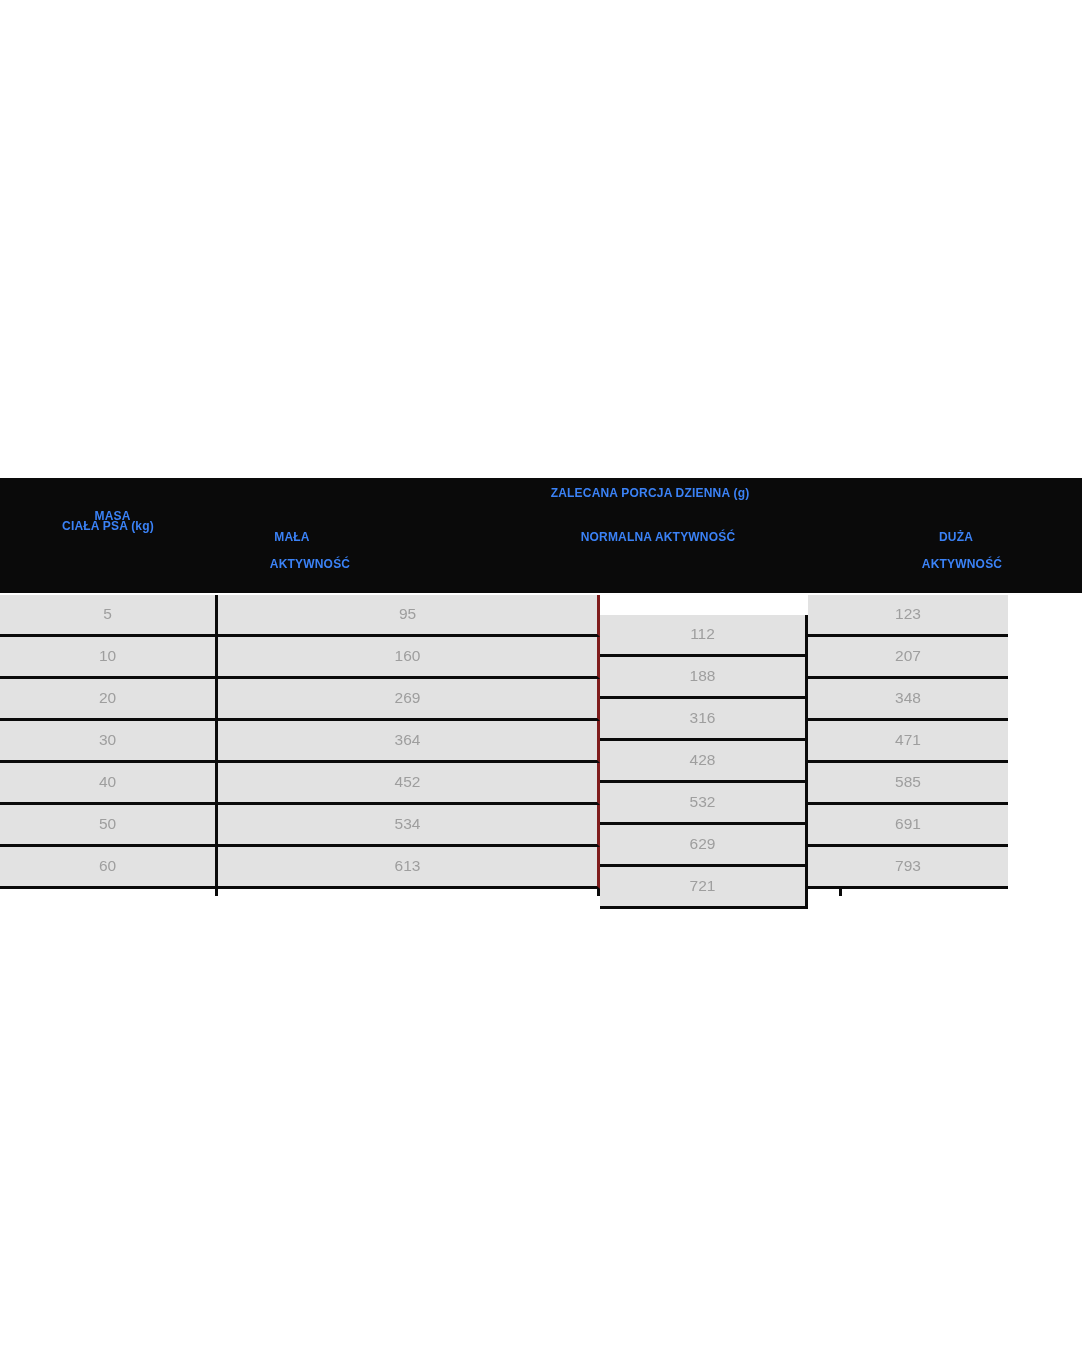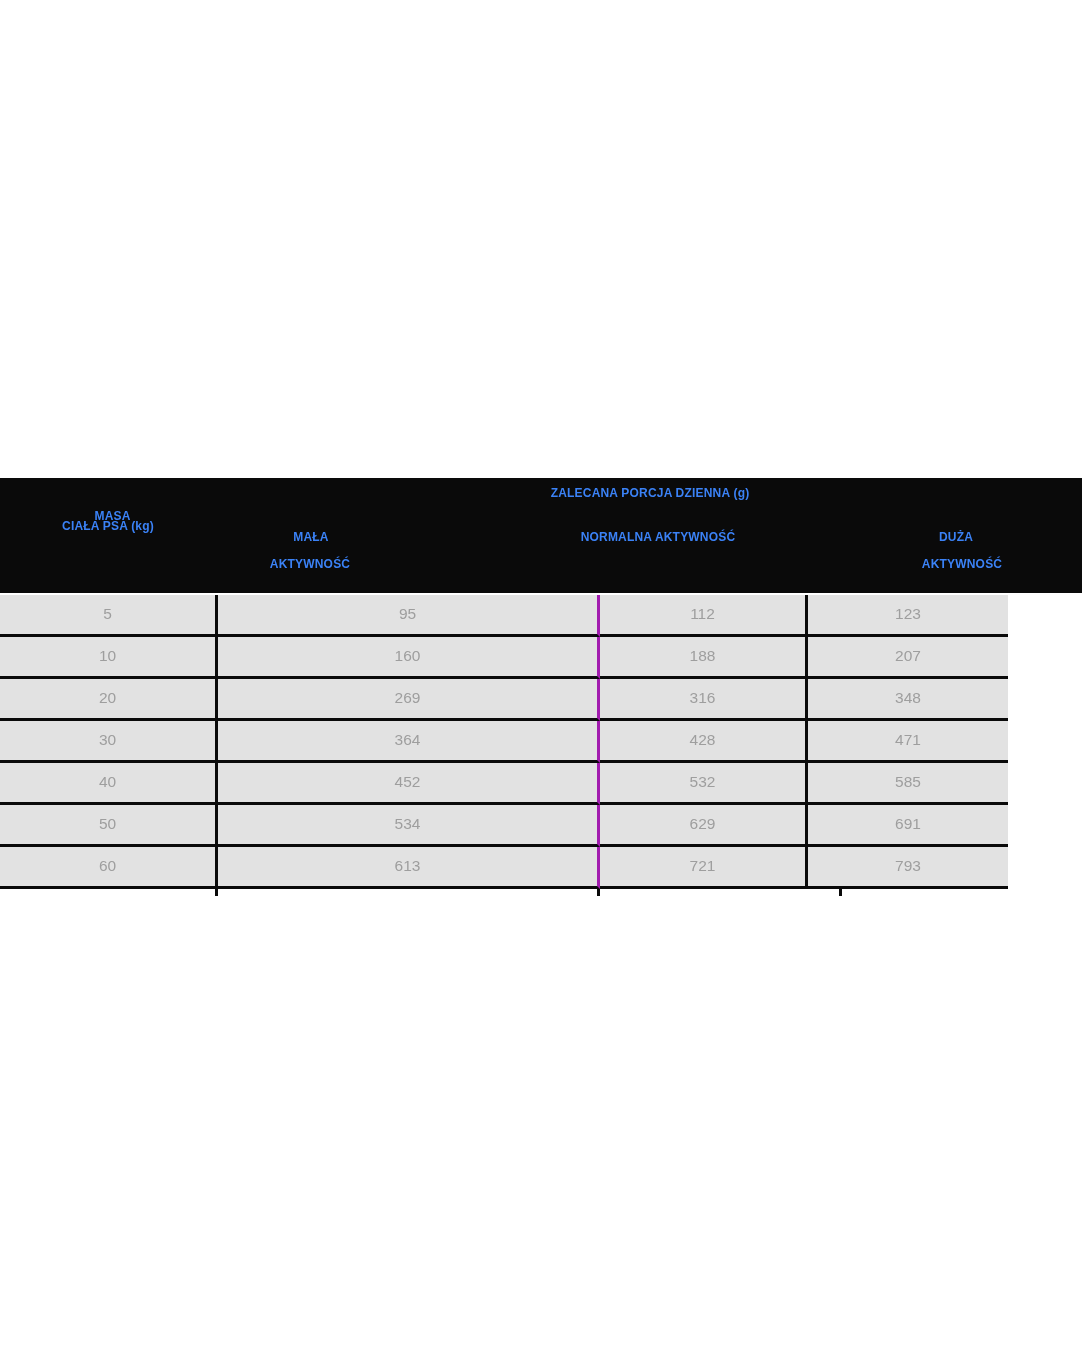--- a/index.html
+++ b/index.html
@@ -34,21 +34,21 @@
   }
   .hlabel {
     position: absolute;
     transform: translateX(-50%);
     white-space: nowrap;
     letter-spacing: 0.2px;
   }
   .hl-title   { left: 650px; top: 8px;  }
   .hl-masa1   { left: 109px; top: 31px; padding-left: 7px; }
   .hl-masa2   { left: 108px; top: 41px; }
-  .hl-mala1   { left: 311px; top: 52px; text-align: right; }
+  .hl-mala1   { left: 292px; top: 52px; text-align: right; }
   .hl-mala2   { left: 310px; top: 79px; }
   .hl-norm    { left: 658px; top: 52px; }
   .hl-duza1   { left: 956px; top: 52px; }
   .hl-duza2   { left: 962px; top: 79px; }
   .header-gap {
     width: 1082px;
     height: 2px;
     background: #ffffff;
   }
   .table-body { position: relative; }
@@ -62,22 +62,22 @@
     height: 42px;
     background: #e2e2e2;
     border-bottom: 3px solid #0a0a0a;
     color: #9e9e9e;
     font-size: 15.5px;
     text-align: center;
     line-height: 38px;
     overflow: hidden;
   }
   .c1 { width: 218px; border-right: 3px solid #0a0a0a; }
-  .c2 { width: 382px; border-right: 3px solid #a21caf; }
-  .c3 { width: 208px; border-right: 3px solid #0a0a0a; }
+  .c2 { width: 382px; border-right: 3px solid #7f1d1d; }
+  .c3 { width: 208px; border-right: 3px solid #0a0a0a; margin-top: 20px; }
   .c4 { width: 200px; }
   .trow:last-child .c4 { border-bottom-color: #e2e2e2; }
   .sep-descender {
     position: absolute;
     width: 3px;
     height: 7px;
     background: #0a0a0a;
     bottom: -7px;
   }
   .d1 { left: 215px; }

